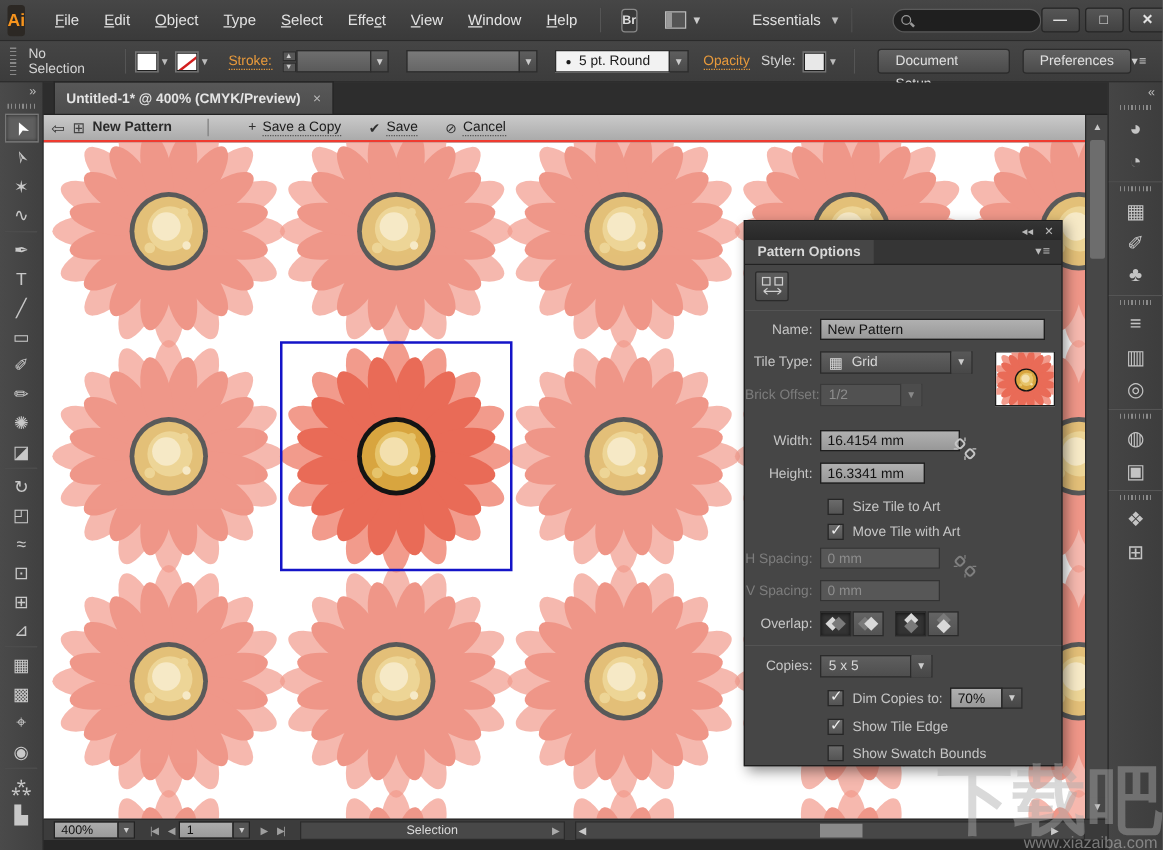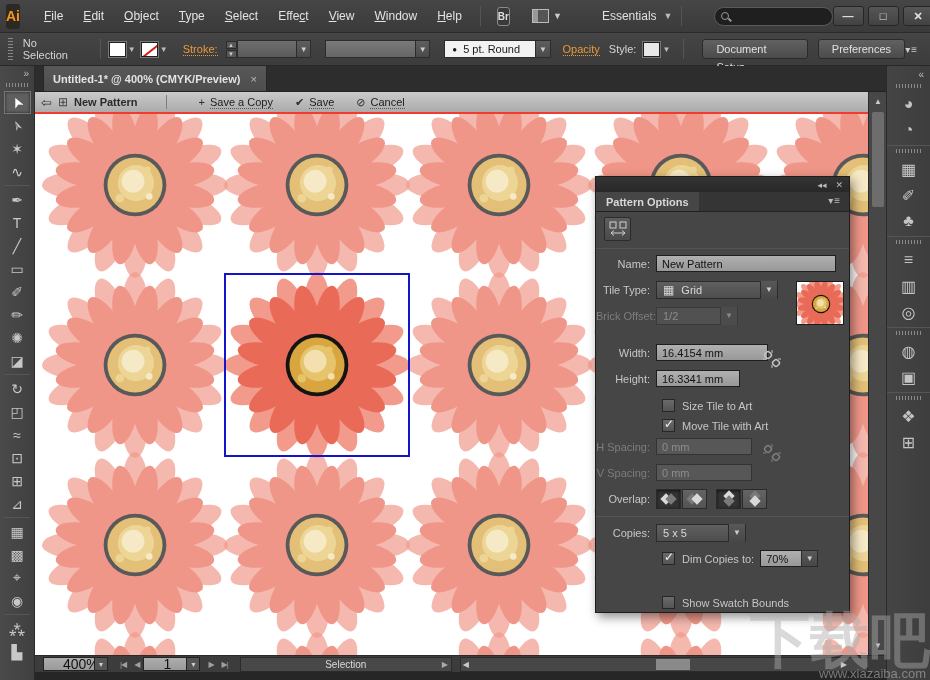--- a/index.html
+++ b/index.html
@@ -102,21 +102,21 @@
     background:#474747; border-left:1px solid #2b2b2b; }
   .scr-btn { position:absolute; left:1px; width:16px; height:15px; color:#C9C9C9; font-size:8px;
     text-align:center; line-height:15px; background:#474747; }
   #vs-up { top:2px; } #vs-down { bottom:2px; }
   #vs-thumb { position:absolute; left:3px; top:20px; width:12px; height:95px; background:#6d6d6d; border-radius:2px; }
 
   #statusbar { position:absolute; left:35px; top:655px; width:851px; height:17px;
     background:#3c3c3c; border-top:1px solid #2a2a2a; display:flex; align-items:center;
     font-size:10px; color:#CFCFCF; }
   .sb-light { height:14px; background:linear-gradient(#ADADAD,#9A9A9A); border:1px solid #222;
-    color:#111; font-size:14px; display:flex; align-items:center; padding:0 19px; }
+    color:#111; font-size:10px; display:flex; align-items:center; padding:0 5px; }
   .sb-dd { width:14px; height:14px; background:#555; border:1px solid #222; color:#ccc; font-size:7px;
     text-align:center; line-height:13px; margin-left:-1px; }
   .sb-nav { color:#9f9f9f; font-size:8px; padding:0 4px; letter-spacing:-1px; }
   #sb-status { width:212px; height:15px; background:#484848; border:1px solid #2b2b2b; margin-left:8px;
     display:flex; align-items:center; justify-content:center; position:relative; font-size:10px; color:#DADADA; }
   #sb-status .pop { position:absolute; right:3px; font-size:8px; color:#aaa; }
   #hscroll { flex:1; height:15px; margin-left:8px; background:#474747; border:1px solid #2b2b2b;
     position:relative; display:flex; align-items:center; }
   #hs-left { position:absolute; left:2px; font-size:8px; color:#c9c9c9; }
   #hs-right { position:absolute; right:20px; font-size:8px; color:#c9c9c9; }
@@ -612,20 +612,24 @@
         </div>
       </div>
 
       <div class="prow" style="top:337px; padding-left:66px;">
         <span class="cb checked"></span>
         <span class="cb-lbl">Dim Copies to:</span>
         <div class="pin-light" style="width:42px; margin-left:6px;">70%</div>
         <span class="caret-box pdd-caret" style="width:17px; height:17px; border:1px solid #2b2b2b; background:linear-gradient(#585858,#474747); color:#ccc; font-size:8px; text-align:center; line-height:16px; margin-left:-1px;">▼</span>
       </div>
 
+      <div class="prow" style="top:360px; padding-left:66px;">
+        <span class="cb checked"></span>
+        <span class="cb-lbl">Show Tile Edge</span>
+      </div>
       <div class="prow" style="top:381px; padding-left:66px;">
         <span class="cb"></span>
         <span class="cb-lbl">Show Swatch Bounds</span>
       </div>
 
     </div>
   </div>
 
   <div id="watermark">
     <div id="wm-text">下载吧</div>

